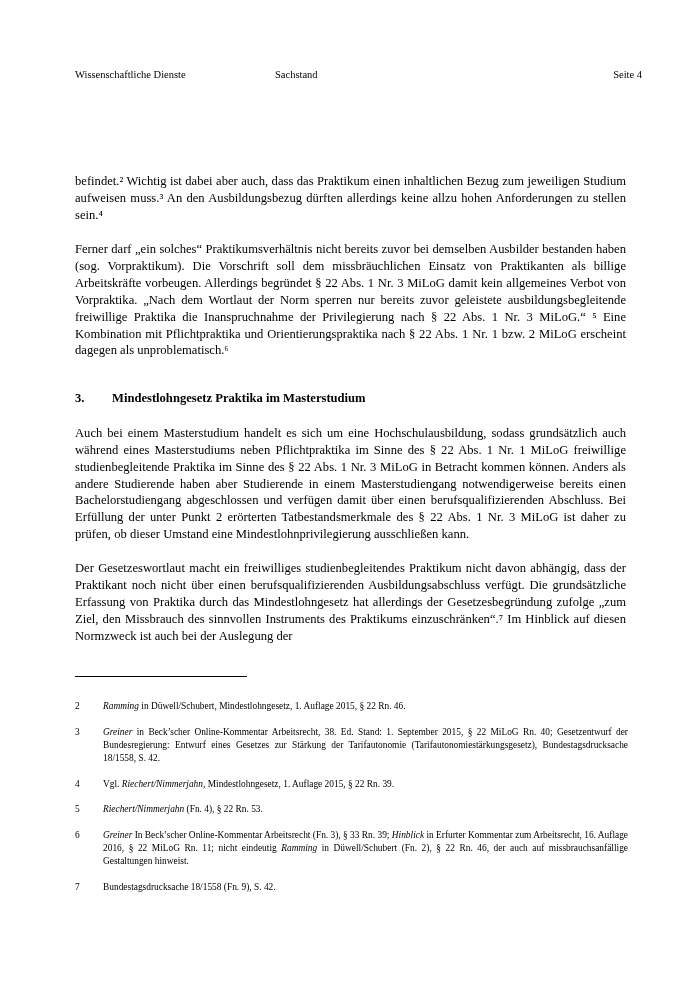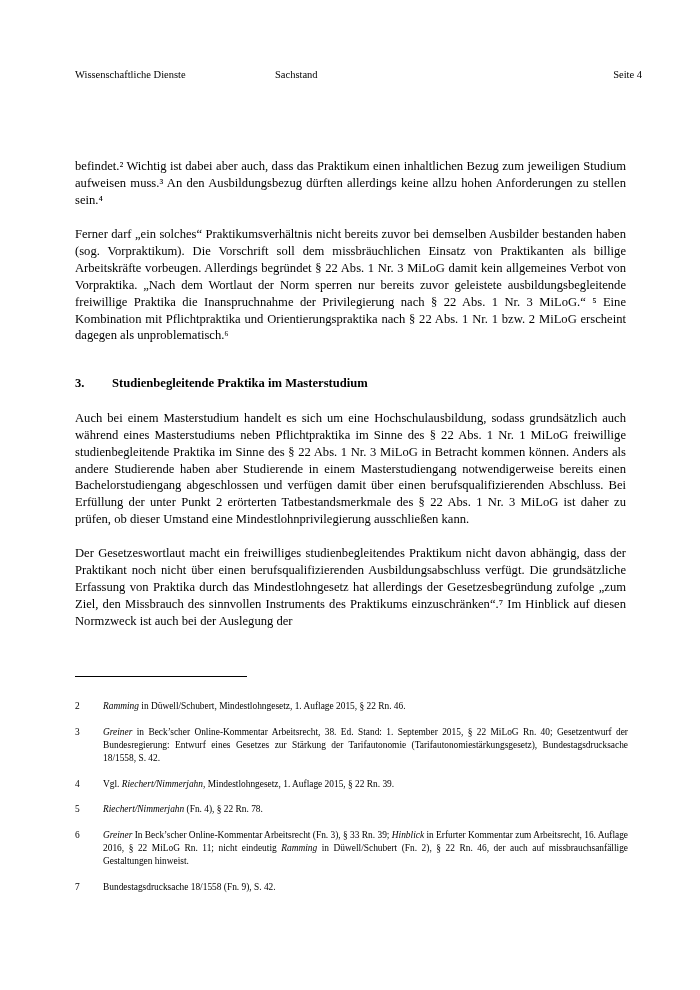--- a/index.html
+++ b/index.html
@@ -45,21 +45,21 @@
     text-align: center;
     white-space: nowrap;
   }
   .header-center div:first-child,
   .header-left div {
     margin-bottom: 5px;
   }
   
   .content {
     position: absolute;
-    top: 158px;
+    top: 173px;
     left: 75px;
     width: 551px;
   }
   p.body-par {
     margin: 0 0 17px 0;
     font-size: 12.6px;
     line-height: 1.345;
     text-align: justify;
     hyphens: manual;
   }
@@ -119,21 +119,21 @@
     </div>
     <div class="header-right">Seite 4</div>
   </div>
 
   <div class="content">
     <p class="body-par">befindet.² Wichtig ist dabei aber auch, dass das Praktikum einen inhaltlichen Bezug zum jeweiligen Studium aufweisen muss.³ An den Ausbildungsbezug dürften allerdings keine allzu hohen Anforderungen zu stellen sein.⁴</p>
     <p class="body-par">Ferner darf „ein solches“ Praktikumsverhältnis nicht bereits zuvor bei demselben Ausbilder bestanden haben (sog. Vorpraktikum). Die Vorschrift soll dem missbräuchlichen Einsatz von Praktikanten als billige Arbeitskräfte vorbeugen. Allerdings begründet § 22 Abs. 1 Nr. 3 MiLoG damit kein allgemeines Verbot von Vorpraktika. „Nach dem Wortlaut der Norm sperren nur bereits zuvor geleistete ausbildungsbegleitende freiwillige Praktika die Inanspruchnahme der Privilegierung nach § 22 Abs. 1 Nr. 3 MiLoG.“ ⁵ Eine Kombination mit Pflichtpraktika und Orientierungspraktika nach § 22 Abs. 1 Nr. 1 bzw. 2 MiLoG erscheint dagegen als unproblematisch.⁶</p>
 
     <div class="section-heading">
       <span class="num">3.</span>
-      <span>Studienbegleitende Praktika im Masterstudium</span>
+      <span>Mindestlohngesetz Praktika im Masterstudium</span>
     </div>
 
     <p class="body-par">Auch bei einem Masterstudium handelt es sich um eine Hochschulausbildung, sodass grundsätzlich auch während eines Masterstudiums neben Pflichtpraktika im Sinne des § 22 Abs. 1 Nr. 1 MiLoG freiwillige studienbegleitende Praktika im Sinne des § 22 Abs. 1 Nr. 3 MiLoG in Betracht kommen können. Anders als andere Studierende haben aber Studierende in einem Masterstudiengang notwendigerweise bereits einen Bachelorstudiengang abgeschlossen und verfügen damit über einen berufsqualifizierenden Abschluss. Bei Erfüllung der unter Punkt 2 erörterten Tatbestandsmerkmale des § 22 Abs. 1 Nr. 3 MiLoG ist daher zu prüfen, ob dieser Umstand eine Mindestlohnprivilegierung ausschließen kann.</p>
     <p class="body-par">Der Gesetzeswortlaut macht ein freiwilliges studienbegleitendes Praktikum nicht davon abhängig, dass der Praktikant noch nicht über einen berufsqualifizierenden Ausbildungsabschluss verfügt. Die grundsätzliche Erfassung von Praktika durch das Mindestlohngesetz hat allerdings der Gesetzesbegründung zufolge „zum Ziel, den Missbrauch des sinnvollen Instruments des Praktikums einzuschränken“.⁷ Im Hinblick auf diesen Normzweck ist auch bei der Auslegung der</p>
   </div>
 
   <div class="fn-rule"></div>
 
   <div class="footnotes">
     <div class="fn">
@@ -143,21 +143,21 @@
     <div class="fn">
       <span class="fn-num">3</span>
       <span class="fn-text"><em>Greiner</em><span> in Beck’scher Online-Kommentar Arbeitsrecht, 38. Ed. Stand: 1. September 2015, § 22 MiLoG Rn. 40; Gesetzentwurf der Bundesregierung: Entwurf eines Gesetzes zur Stärkung der Tarifautonomie (Tarifautonomiestärkungsgesetz), Bundestagsdrucksache 18/1558, S. 42.</span></span>
     </div>
     <div class="fn">
       <span class="fn-num">4</span>
       <span class="fn-text"><span>Vgl. </span><em>Riechert/Nimmerjahn</em><span>, Mindestlohngesetz, 1. Auflage 2015, § 22 Rn. 39.</span></span>
     </div>
     <div class="fn">
       <span class="fn-num">5</span>
-      <span class="fn-text"><em>Riechert/Nimmerjahn</em><span> (Fn. 4), § 22 Rn. 78.</span></span>
+      <span class="fn-text"><em>Riechert/Nimmerjahn</em><span> (Fn. 4), § 22 Rn. 53.</span></span>
     </div>
     <div class="fn">
       <span class="fn-num">6</span>
       <span class="fn-text"><em>Greiner</em><span> In Beck’scher Online-Kommentar Arbeitsrecht (Fn. 3), § 33 Rn. 39; </span><em>Hinblick</em><span> in Erfurter Kommentar zum Arbeitsrecht, 16. Auflage 2016, § 22 MiLoG Rn. 11; nicht eindeutig </span><em>Ramming</em><span> in Düwell/Schubert (Fn. 2), § 22 Rn. 46, der auch auf missbrauchsanfällige Gestaltungen hinweist.</span></span>
     </div>
     <div class="fn">
       <span class="fn-num">7</span>
       <span class="fn-text"><span>Bundestagsdrucksache 18/1558 (Fn. 9), S. 42.</span></span>
     </div>
   </div>

